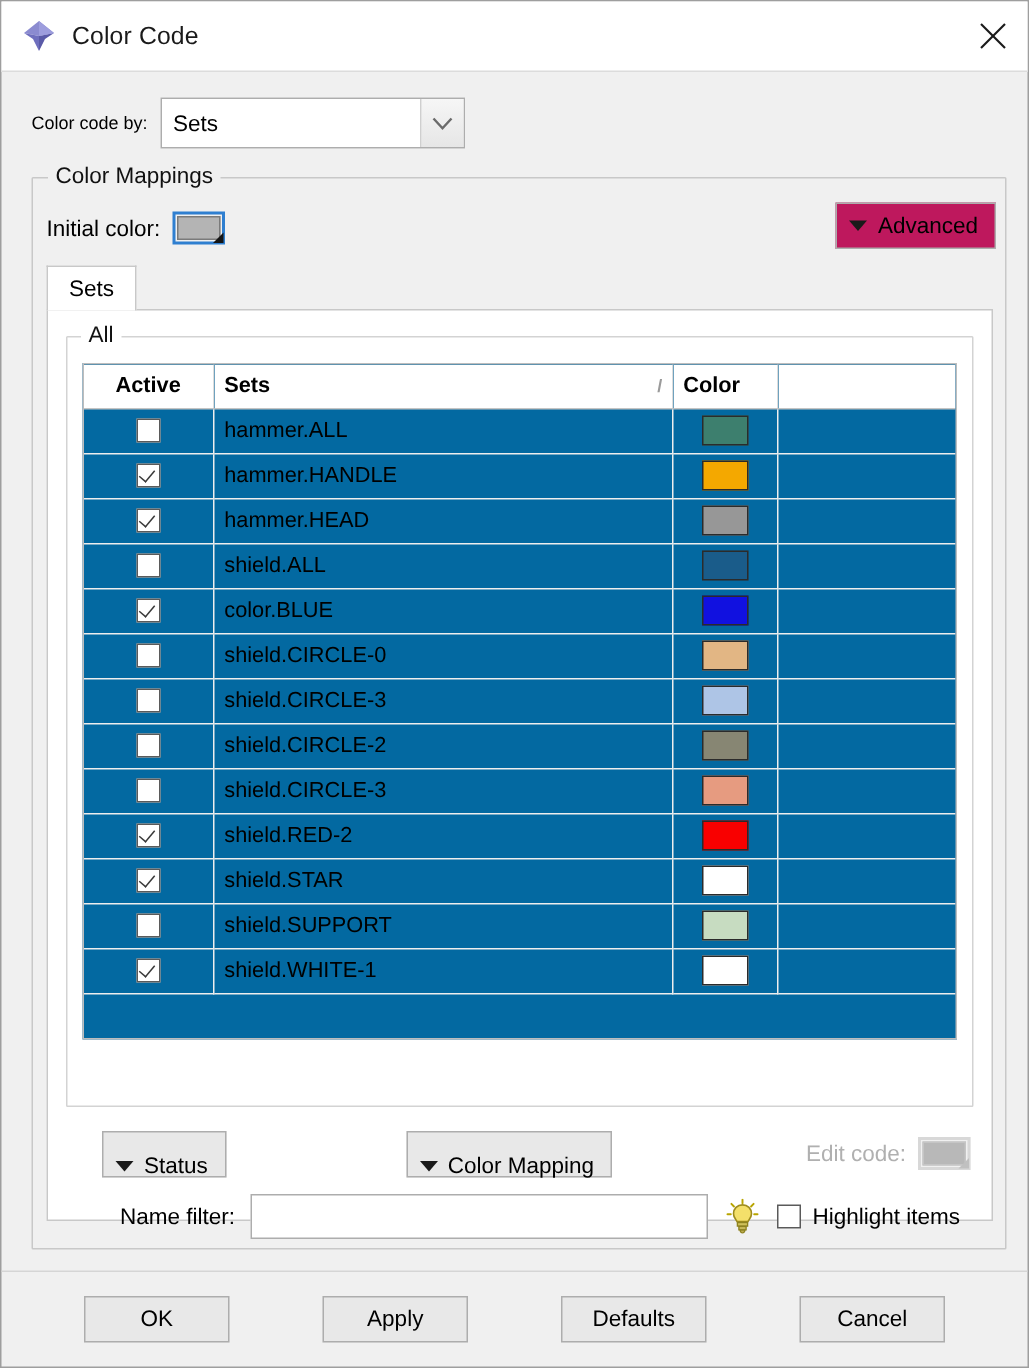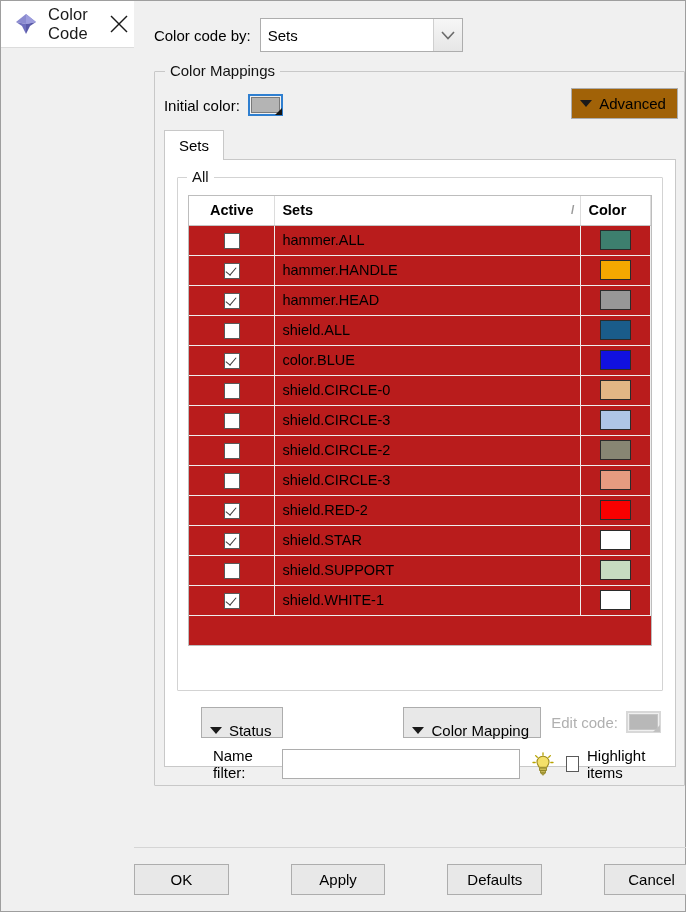--- a/index.html
+++ b/index.html
@@ -19,21 +19,21 @@
 
   
   #window {
     position: relative;
     width: 686px;
     height: 912px;
     box-sizing: border-box;
     border: 1px solid #9e9e9e;
     background: #f0f0f0;
     display: flex;
-    flex-direction: row;
+    flex-direction: column;
   }
 
   
   #titlebar {
     height: 47px;
     min-height: 47px;
     background: #ffffff;
     border-bottom: 1px solid #dcdcdc;
     display: flex;
     align-items: center;
@@ -72,21 +72,21 @@
   }
 
   
   #colorcodeby-row {
     display: flex;
     align-items: center;
     margin-top: 17px;
     padding-left: 8px;
   }
   #colorcodeby-label {
-    font-size: 15px;
+    font-size: 12px;
     margin-right: 9px;
   }
   .combo {
     width: 203px;
     height: 34px;
     box-sizing: border-box;
     background: #ffffff;
     border: 1px solid #adadad;
     display: flex;
     align-items: stretch;
@@ -179,21 +179,21 @@
   }
   .color-button.disabled .corner { border-bottom-color: #c0c0c0; }
 
   #advanced-btn {
     position: absolute;
     right: 6px;
     top: 16px;
     height: 31px;
     box-sizing: border-box;
     padding: 0 11px 0 8px;
-    background: #a16207;
+    background: #be185d;
     border: 1px solid #adadad;
     display: flex;
     align-items: center;
     gap: 7px;
     font-size: 15px;
     cursor: pointer;
   }
   .tri-down {
     width: 0; height: 0;
     border-left: 6px solid transparent;
@@ -248,21 +248,21 @@
     background: #ffffff;
     left: 9px;
     top: -10px;
     font-size: 15px;
   }
 
   
   #table-wrap {
     margin: 17px 10px 0 10px;
     border: 1px solid #bdbdbd;
-    background: #b91c1c;
+    background: #0369a1;
     box-sizing: border-box;
     height: 451px;
     overflow: hidden;
   }
   table#sets-table {
     border-collapse: collapse;
     width: 100%;
     table-layout: fixed;
     font-size: 14.5px;
   }

